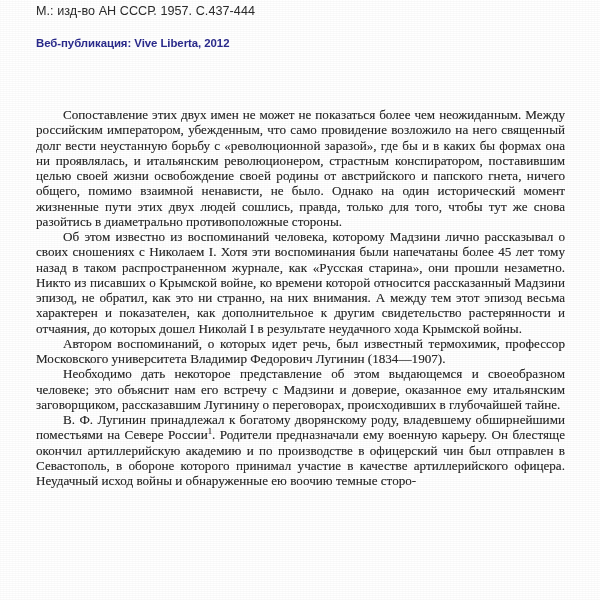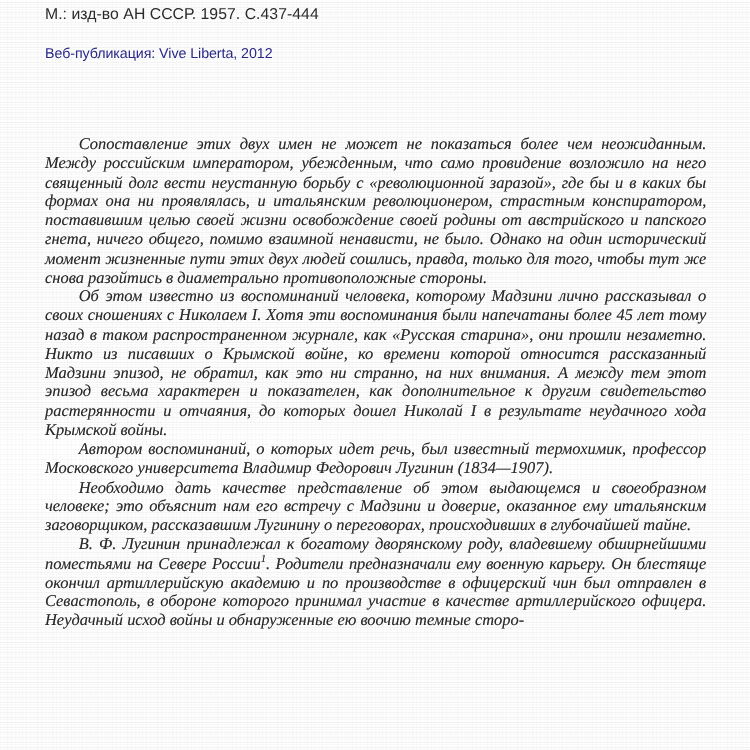--- a/index.html
+++ b/index.html
@@ -39,39 +39,38 @@
     letter-spacing: 0.05px;
     white-space: nowrap;
   }
 
   .webpub {
     position: absolute;
     left: 36px;
     top: 36px;
     font-family: "Liberation Sans", "DejaVu Sans", sans-serif;
     font-size: 11.4px;
-    font-weight: normal;
+    font-weight: bold;
     line-height: 15px;
     color: #2a2a8c;
     letter-spacing: -0.05px;
     white-space: nowrap;
   }
   .webpub .wp-line { display: block; }
 
   
   .body-text {
     position: absolute;
     left: 36px;
     top: 107px;
     width: 529px;
     font-size: 13.15px;
     line-height: 15.25px;
     text-align: justify;
     color: #262626;
-    font-style: italic;
     -webkit-font-smoothing: none;
   }
 
   .body-text p {
     margin: 0;
     text-indent: 27px;
     text-align: justify;
     
     color: #2b2b2b;
     text-shadow: 0 0 0.4px rgba(90,90,90,0.55);
@@ -112,20 +111,20 @@
   </div>
 
   <div class="body-text">
 
     <p>Сопоставление этих двух имен не может не показаться более чем неожиданным. Между российским императором, убежденным, что само провидение возложило на него священный долг вести неустанную борьбу с «революционной заразой», где бы и в каких бы формах она ни проявлялась, и итальянским революционером, страстным конспиратором, поставившим целью своей жизни освобождение своей родины от австрийского и папского гнета, ничего общего, помимо взаимной ненависти, не было. Однако на один исторический момент жизненные пути этих двух людей сошлись, правда, только для того, чтобы тут же снова разойтись в диаметрально противоположные стороны.</p>
 
     <p>Об этом известно из воспоминаний человека, которому Мадзини лично рассказывал о своих сношениях с Николаем I. Хотя эти воспоминания были напечатаны более 45 лет тому назад в таком распространенном журнале, как «Русская старина», они прошли незаметно. Никто из писавших о Крымской войне, ко времени которой относится рассказанный Мадзини эпизод, не обратил, как это ни странно, на них внимания. А между тем этот эпизод весьма характерен и показателен, как дополнительное к другим свидетельство растерянности и отчаяния, до которых дошел Николай I в результате неудачного хода Крымской войны.</p>
 
     <p>Автором воспоминаний, о которых идет речь, был известный термохимик, профессор Московского университета Владимир Федорович Лугинин (1834—1907).</p>
 
-    <p>Необходимо дать качестве представление об этом выдающемся и своеобразном человеке; это объяснит нам его встречу с Мадзини и доверие, оказанное ему итальянским заговорщиком, рассказавшим Лугинину о переговорах, происходивших в глубочайшей тайне.</p>
+    <p>Необходимо дать некоторое представление об этом выдающемся и своеобразном человеке; это объяснит нам его встречу с Мадзини и доверие, оказанное ему итальянским заговорщиком, рассказавшим Лугинину о переговорах, происходивших в глубочайшей тайне.</p>
 
     <p class="clipped"><span>В. Ф. Лугинин принадлежал к богатому дворянскому роду, владевшему обширнейшими поместьями на Севере России</span><sup class="fn">1</sup><span>. Родители предназначали ему военную карьеру. Он блестяще окончил артиллерийскую академию и по производстве в офицерский чин был отправлен в Севастополь, в обороне которого принимал участие в качестве артиллерийского офицера. Неудачный исход войны и обнаруженные ею воочию темные сторо-</span></p>
 
   </div>
 
   <div class="grain"></div>
 </div>
 
 </body></html>

